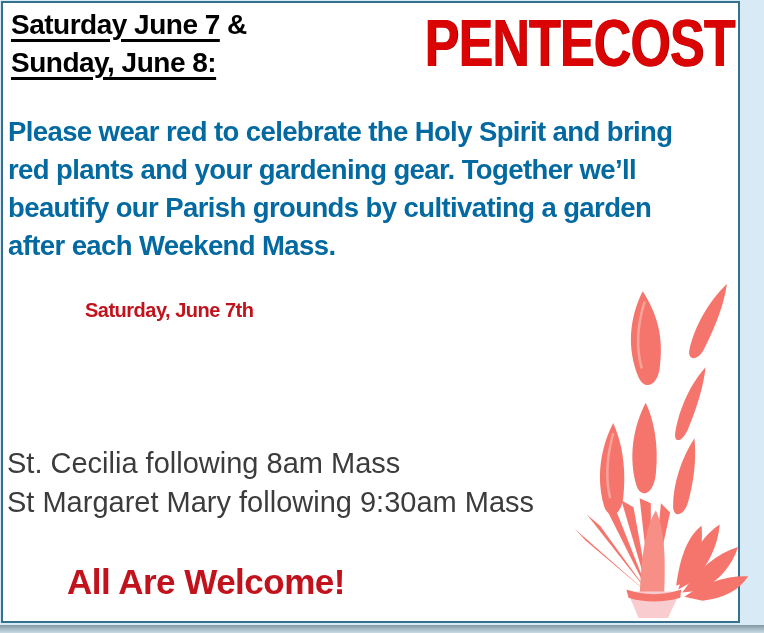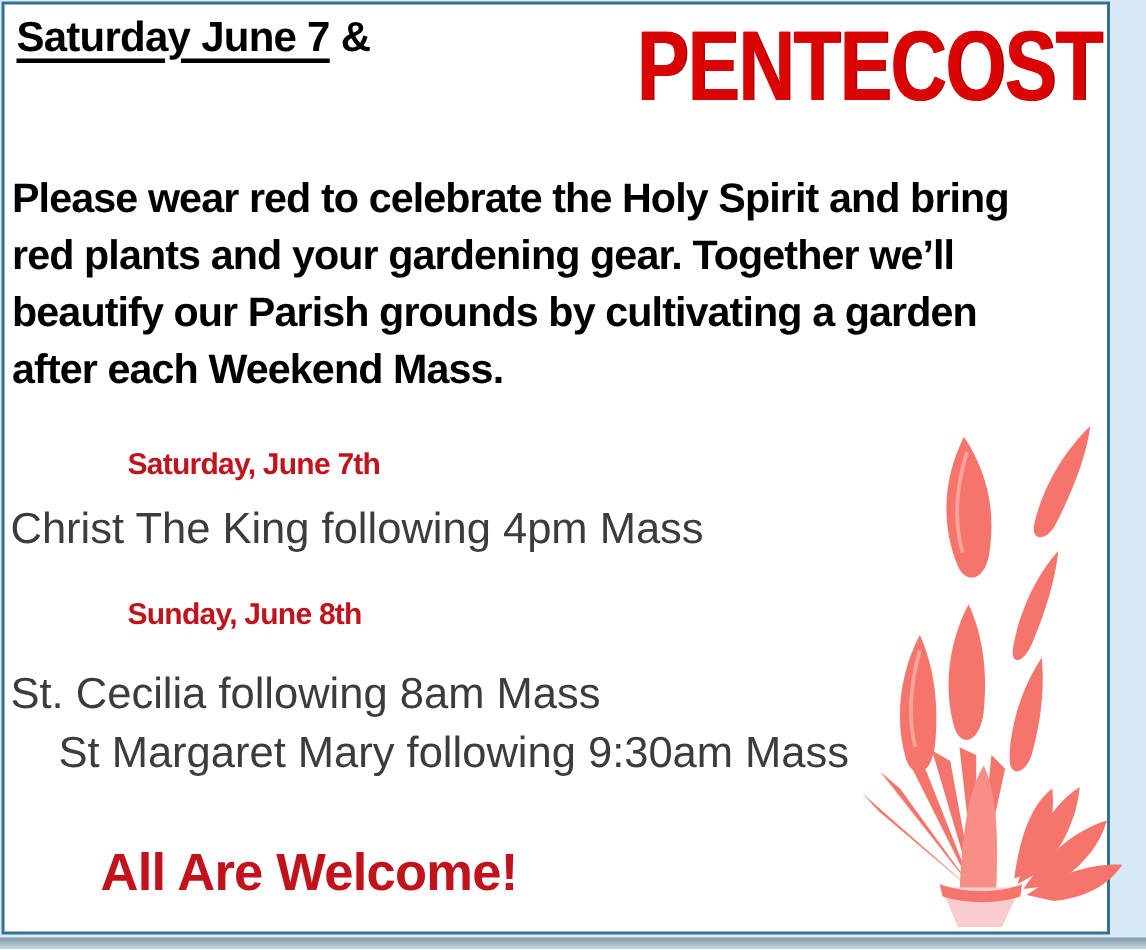--- a/index.html
+++ b/index.html
@@ -30,66 +30,65 @@
   .pentecost{
     position:absolute;right:4px;top:2px;
     font-size:56px;font-weight:bold;color:#da0404;
     letter-spacing:-1px;white-space:nowrap;
     transform:scaleY(1.18) scaleX(0.93);transform-origin:top right;
     text-shadow:1px 0 0 #a80000;
   }
   
   .intro{
     position:absolute;left:5px;top:110px;width:706px;
-    font-size:27.5px;font-weight:bold;line-height:38px;color:#000000;
+    font-size:27.5px;font-weight:bold;line-height:38px;color:#0369a1;
     letter-spacing:-0.6px;margin:0;
   }
   
   .red-script{
     position:absolute;left:34px;
     font-size:20px;font-weight:bold;color:#c2121c;
     letter-spacing:-0.5px;white-space:nowrap;margin-left:48px;
   }
   .event-line{
     position:absolute;left:4px;
     font-size:29px;color:#3c3c3c;white-space:nowrap;
   }
   .sat-heading{top:296px;}
   .sat-event-1{top:334px;}
   .sun-heading{top:396px;}
   .sun-event-1{top:444px;}
-  .sun-event-2{top:483px;margin-left:32px;}
+  .sun-event-2{top:483px;}
   .sun-event-3{top:521px;}
   .welcome{
     position:absolute;left:36px;top:559px;
     font-size:35px;font-weight:bold;color:#c2121c;
     letter-spacing:-0.5px;white-space:nowrap;margin-left:28px;
   }
   .plant{
     position:absolute;left:565px;top:276px;width:194px;height:340px;
   }
 </style>
 </head>
 <body>
 
 <div class="canvas">
   <div class="sheet">
 
     <div class="date-heading">
       <div><span class="u">Saturday June 7</span><span> &amp;</span></div>
+      <div><span class="u">Sunday, June 8:</span></div>
     </div>
 
     <div class="pentecost">PENTECOST</div>
 
     <p class="intro">Please wear red to celebrate the Holy Spirit and bring red plants and your gardening gear. Together we’ll beautify our Parish grounds by cultivating a garden after each Weekend Mass.</p>
 
     <div class="red-script sat-heading">Saturday, June 7th</div>
-    <div class="event-line sat-event-1">Christ The King following 4pm Mass</div>
 
-    <div class="red-script sun-heading">Sunday, June 8th</div>
     <div class="event-line sun-event-1">St. Cecilia following 8am Mass</div>
     <div class="event-line sun-event-2">St Margaret Mary following 9:30am Mass</div>
 
     <div class="welcome">All Are Welcome!</div>
 
     <svg class="plant" viewBox="0 0 190 335" xmlns="http://www.w3.org/2000/svg" aria-hidden="true">
 
       <path d="M73,12 C60,38 57,68 69,97 C75,110 88,106 90,86 C94,55 86,32 73,12 Z" fill="#f5756c"></path>
       <path d="M75,22 C68,44 66,66 72,88" stroke="#f9a39b" stroke-width="2.5" fill="none"></path>
       <path d="M156,5 C138,22 124,47 119,70 C117,81 128,81 134,68 C145,46 153,26 156,5 Z" fill="#f5756c"></path>

